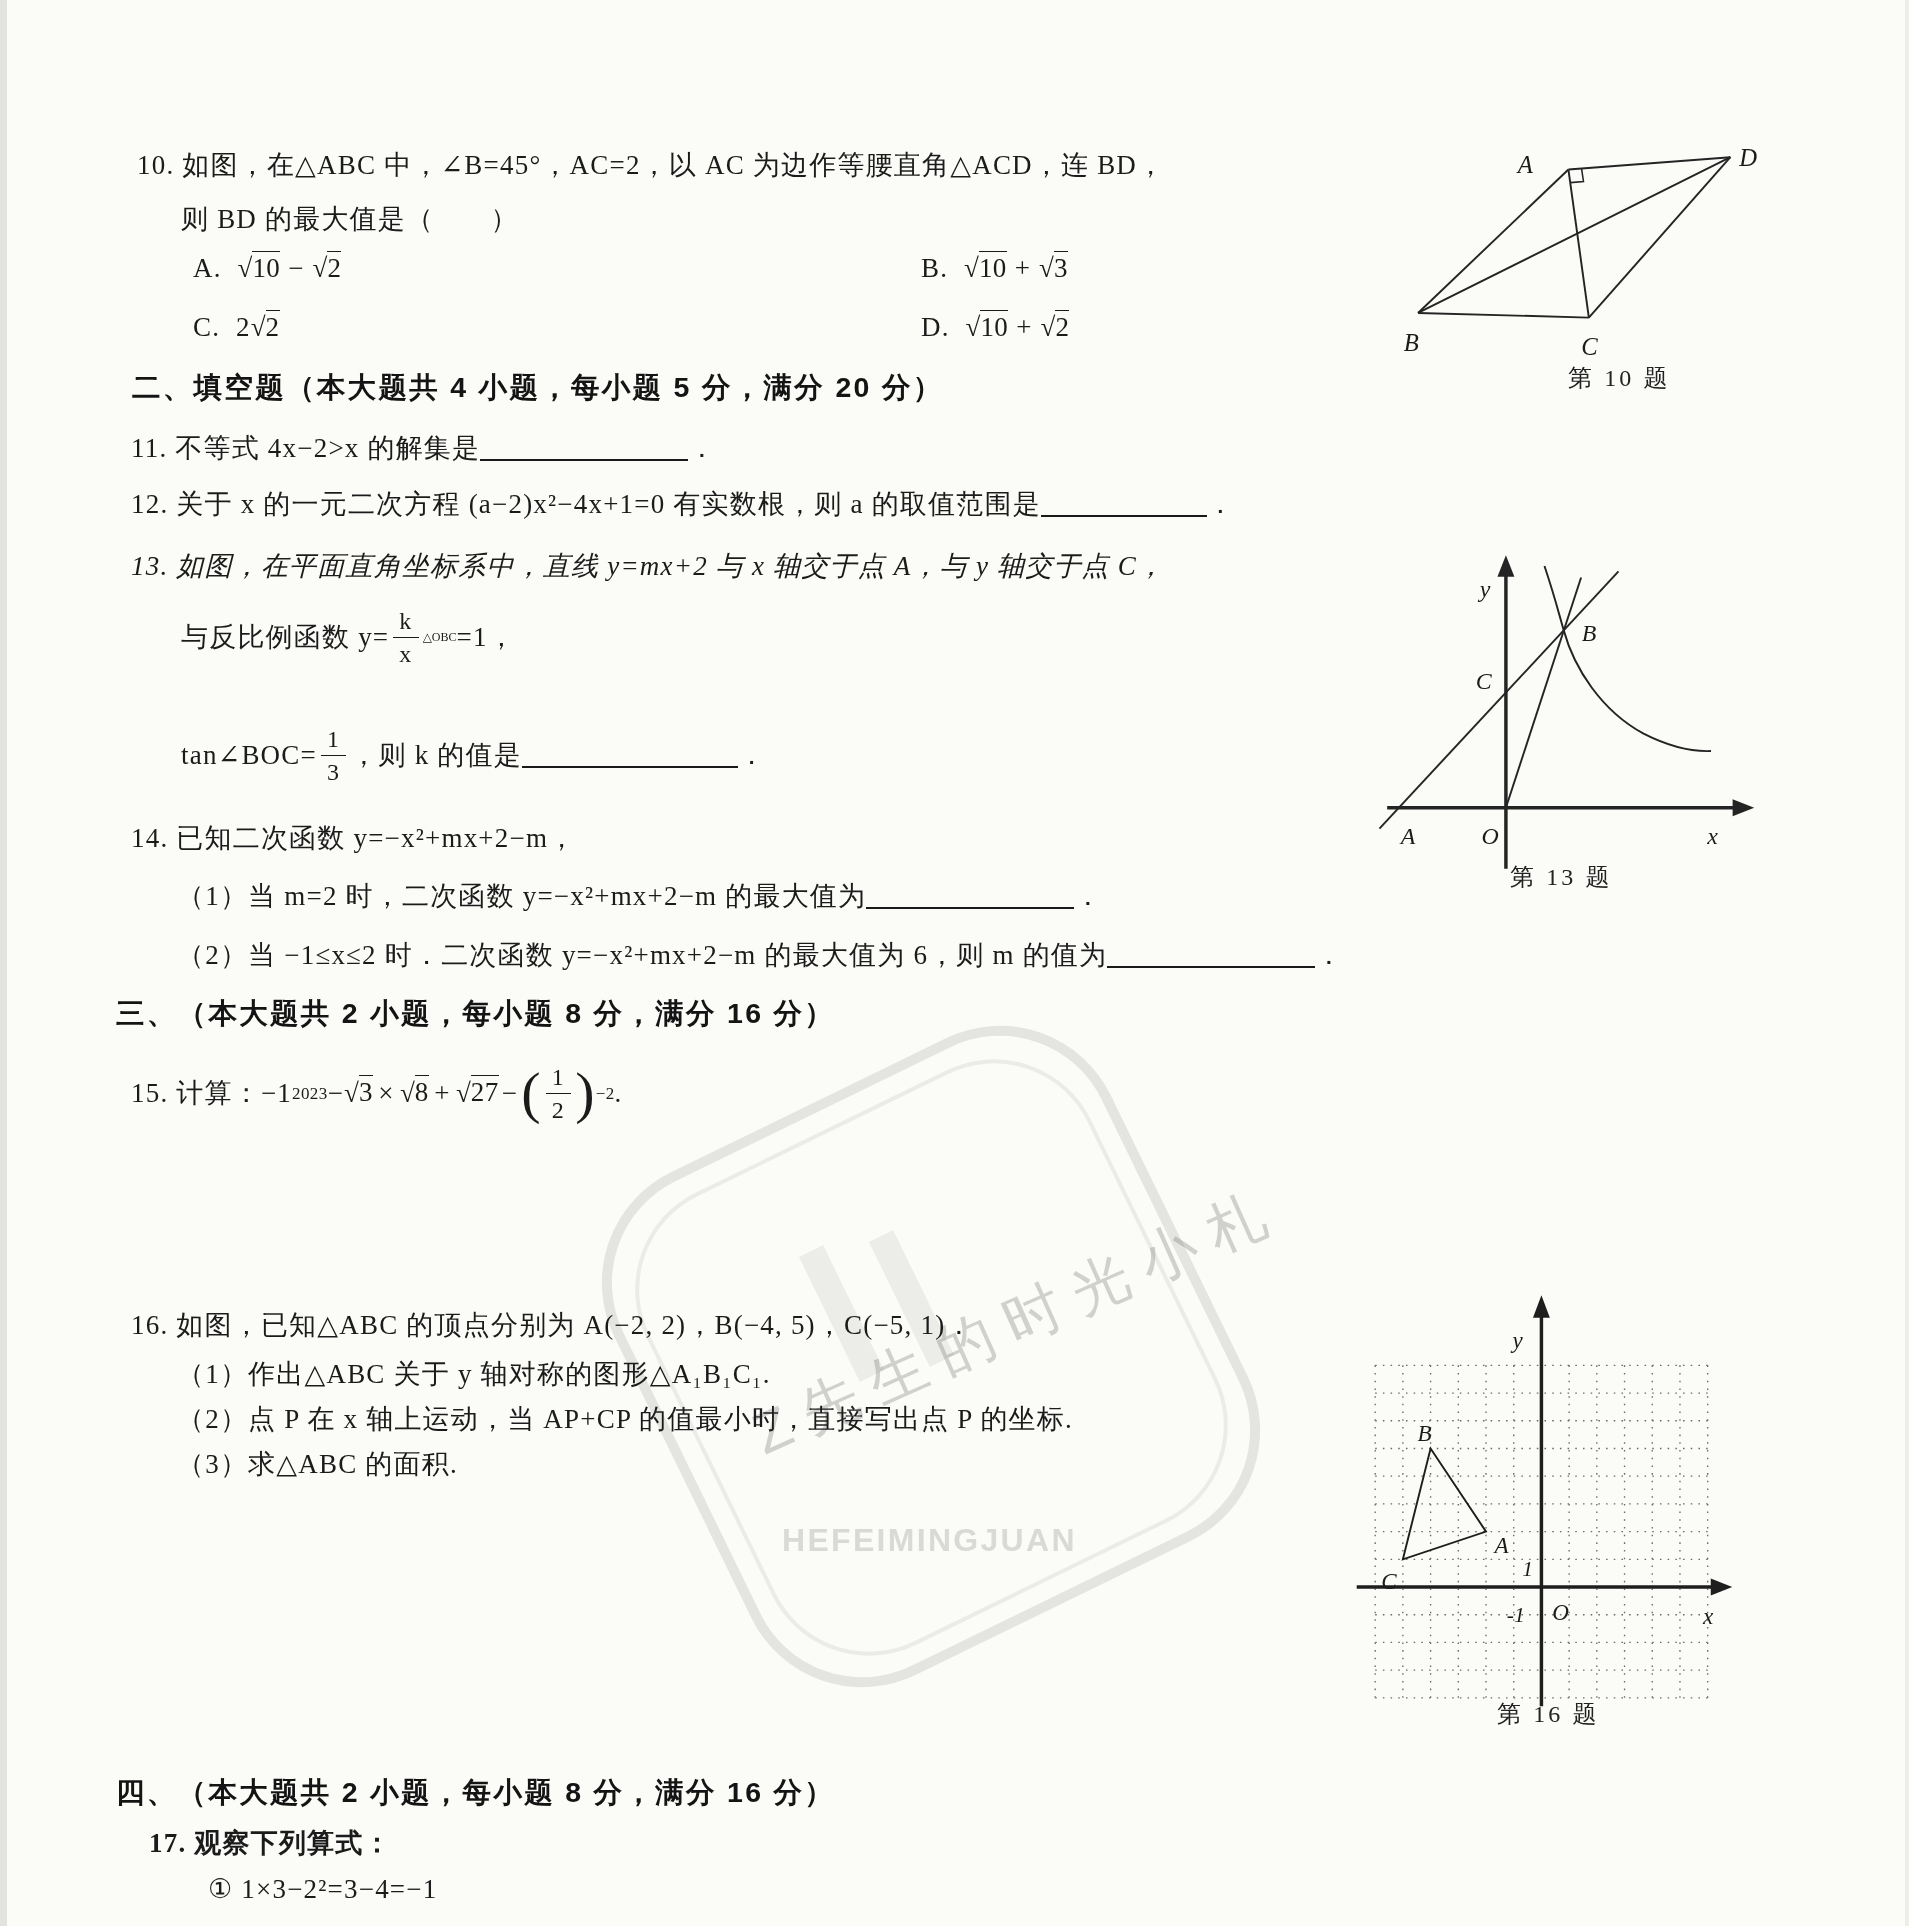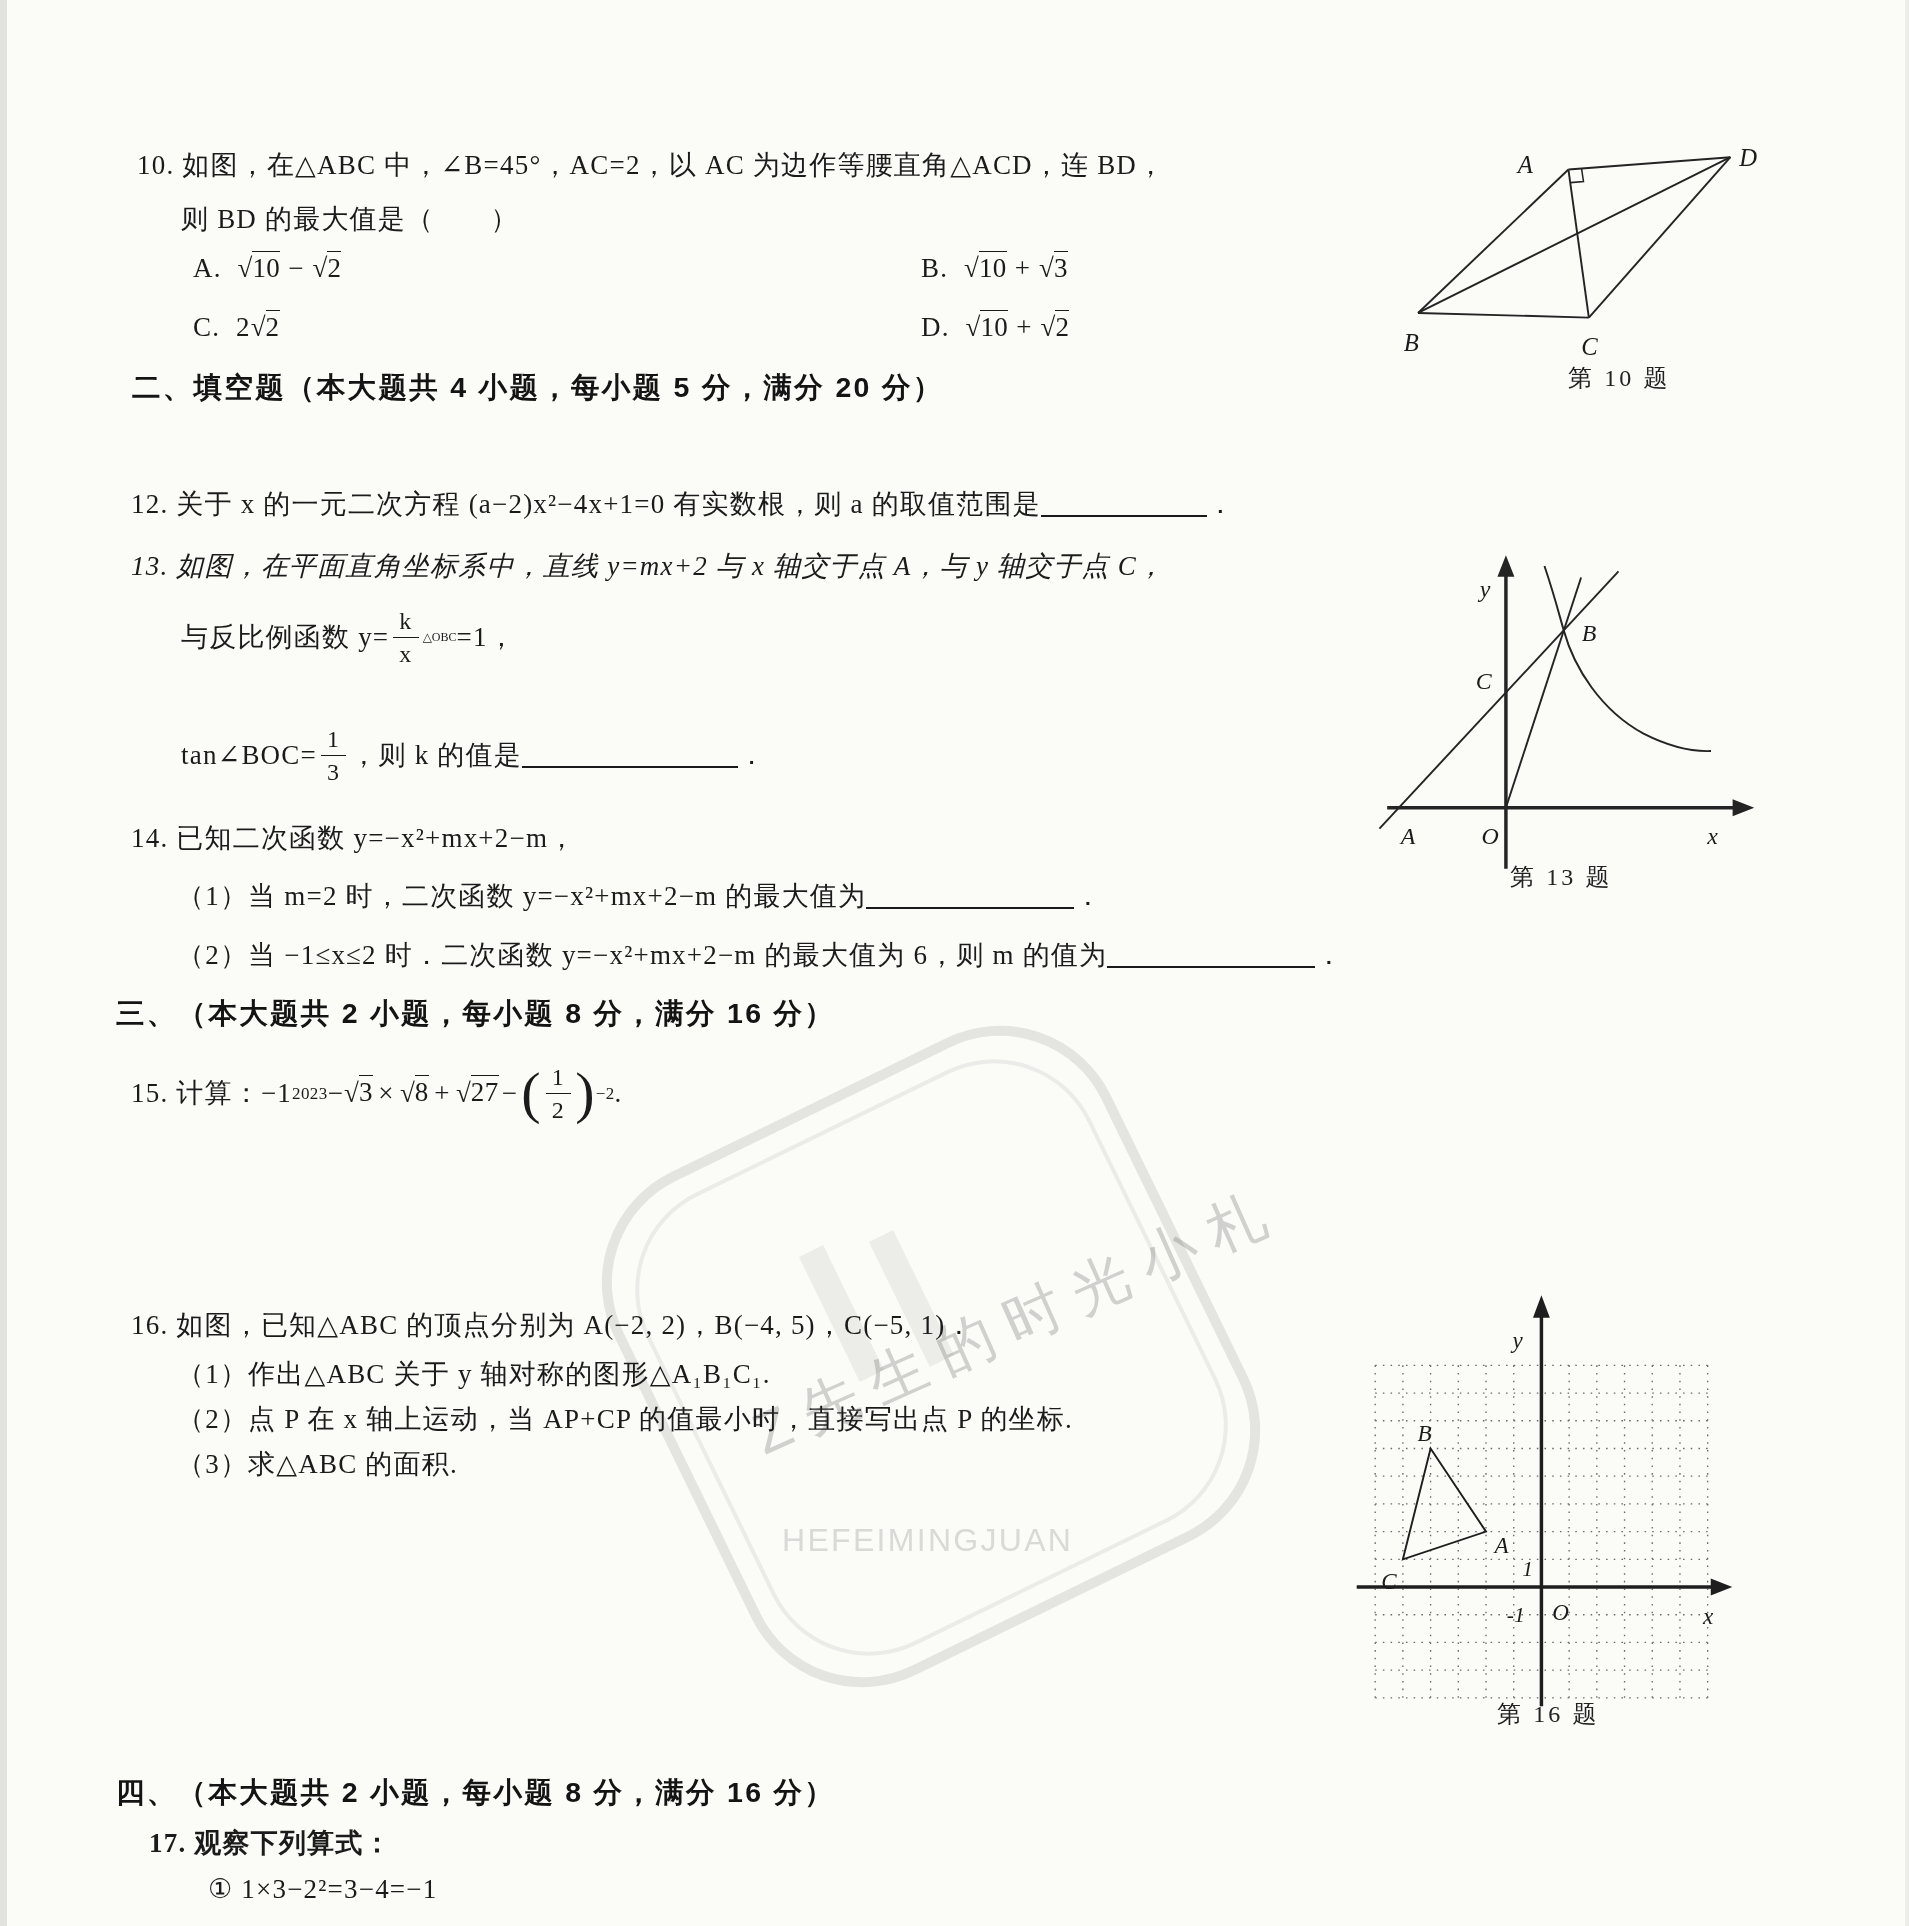--- a/index.html
+++ b/index.html
@@ -30,21 +30,21 @@
   .frac .den{display:block;padding-top:3.9px;font-size:24px;}
   .paren{font-size:58px;font-weight:400;vertical-align:middle;line-height:.8;}
   .svgfig{position:absolute;}
   .cap{position:absolute;font-size:24px;letter-spacing:3.1px;color:#222;}
 
   
   .wm-rect{position:absolute;border:10px solid rgba(145,145,145,.22);border-radius:123px;}
   .wm-rect2{position:absolute;border:4.6px solid rgba(150,150,150,.15);border-radius:108px;}
   .wm-diag{position:absolute;font-size:58px;letter-spacing:16px;color:rgba(110,110,110,.30);
            font-family:"Liberation Sans","DejaVu Sans",sans-serif;white-space:nowrap;}
-  .wm-latin{position:absolute;font-size:32px;font-weight:normal;letter-spacing:2.3px;
+  .wm-latin{position:absolute;font-size:32px;font-weight:bold;letter-spacing:2.3px;
             color:rgba(140,140,140,.30);font-family:"Liberation Sans","DejaVu Sans",sans-serif;}
   .wm-bar{position:absolute;background:rgba(0,0,0,.06);}
   svg text{font-family:"Liberation Serif","DejaVu Serif",serif;font-style:italic;fill:#1b1b1b;}
 </style>
 </head>
 <body>
 
 <div class="page">
   <div class="edge-left"></div>
   <div class="edge-right"></div>
@@ -94,20 +94,23 @@
     </g>
     <text x="420" y="120" font-size="64" text-anchor="end">A</text>
     <text x="955" y="100" font-size="64">D</text>
     <text x="85" y="580" font-size="64">B</text>
     <text x="545" y="590" font-size="64">C</text>
   </svg>
   <div class="cap" style="left:1568px;top:362px;">第 10 题</div>
 
   <div class="hdr" style="left:132px;top:369px;">二、填空题（本大题共 4 小题，每小题 5 分，满分 20 分）</div>
 
+  <div class="ln" style="left:131px;top:432px;">
+    <span>11. 不等式 4x−2&gt;x 的解集是</span><span class="blank w540"></span><span>．</span>
+  </div>
 
   <div class="ln" style="left:131px;top:488px;">
     <span>12. 关于 x 的一元二次方程 (a−2)x²−4x+1=0 有实数根，则 a 的取值范围是</span><span class="blank w430"></span><span>．</span>
   </div>
 
   <div class="ln" style="left:131px;top:550px;font-style:italic;">13. 如图，在平面直角坐标系中，直线 y=mx+2 与 x 轴交于点 A，与 y 轴交于点 C，</div>
   <div class="ln flexln" style="left:181px;top:601px;height:73px;">
     <span>与反比例函数 y=</span>
     <span class="frac">
       <span class="num">k</span>

